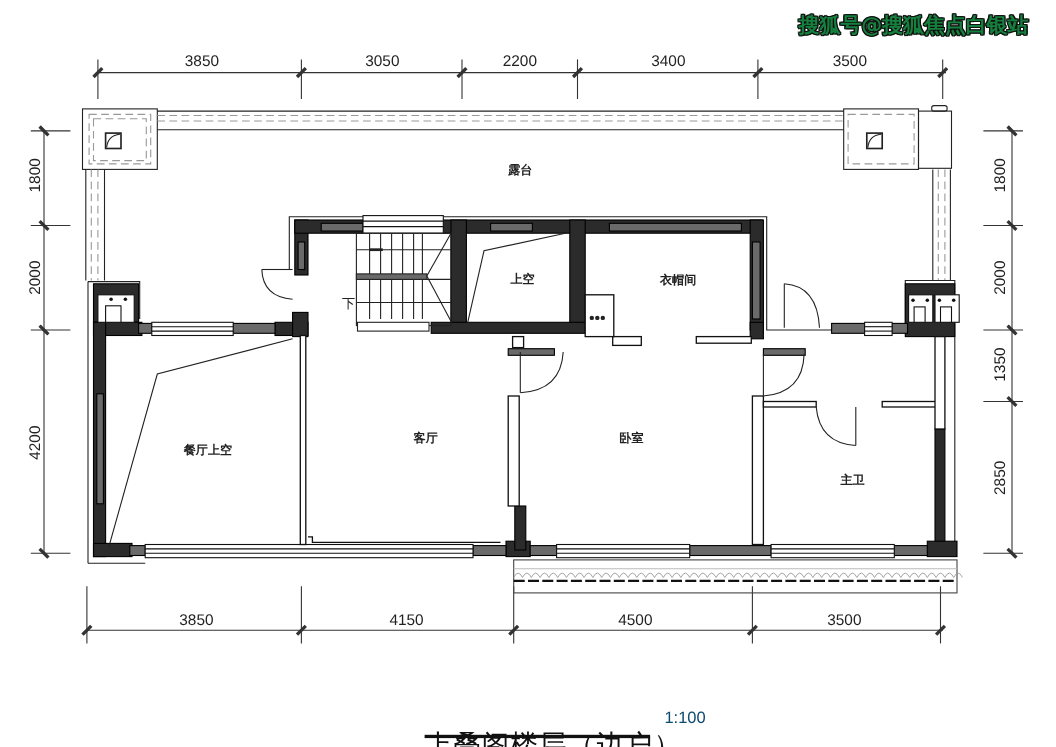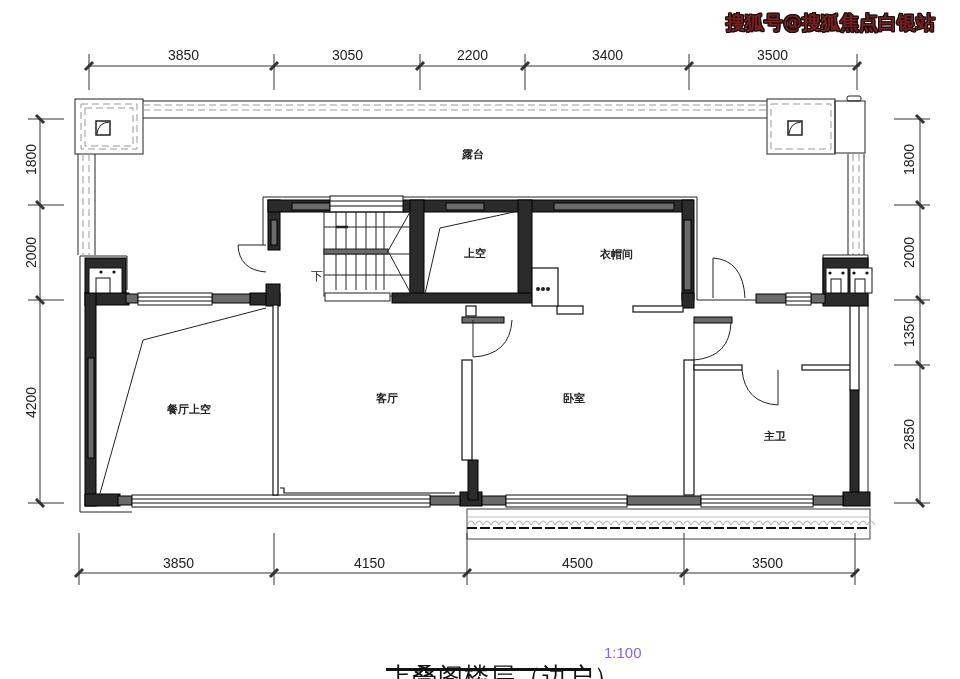--- a/index.html
+++ b/index.html
@@ -1,24 +1,24 @@
 <!DOCTYPE html>
 <html><head>
 <meta charset="utf-8">
 <style>
   html,body{margin:0;padding:0;background:#fff;}
   body{width:960px;height:679px;position:relative;overflow:hidden;font-family:"DejaVu Sans",sans-serif;}
   #plan{position:absolute;left:0;top:0;width:960px;height:679px;}
   .dimtxt{font-family:"Liberation Sans Narrow","Liberation Sans",sans-serif;font-size:14px;fill:#222;}
   .room{font-family:"DejaVu Sans",sans-serif;font-size:11px;font-weight:bold;fill:#222;}
-  .watermark{position:absolute;left:726px;top:10px;font-size:19px;font-weight:bold;color:#7f1d1d;
+  .watermark{position:absolute;left:726px;top:10px;font-size:19px;font-weight:bold;color:#15803d;
     text-shadow:1px 0 #111,-1px 0 #111,0 1px #111,0 -1px #111,1px 1px #111,-1px -1px #111,1px -1px #111,-1px 1px #111;letter-spacing:0px;}
   .title{position:absolute;left:386px;top:632px;font-size:25px;color:#111;font-family:"DejaVu Sans",sans-serif;letter-spacing:1px;margin-top:28px;}
   .title-underline{position:absolute;left:386px;top:668px;width:205px;height:3px;background:#111;}
-  .scale{position:absolute;left:604px;top:644px;font-size:15px;color:#8b5cf6;font-family:"Liberation Sans",sans-serif;}
+  .scale{position:absolute;left:604px;top:644px;font-size:15px;color:#0c4a6e;font-family:"Liberation Sans",sans-serif;}
 </style>
 </head>
 <body>
 
 <svg id="plan" viewBox="0 0 960 679" xmlns="http://www.w3.org/2000/svg">
 
   <g stroke="#333" stroke-width="1" fill="none">
     <line x1="89" y1="66" x2="860" y2="66"></line>
     <line x1="89" y1="54" x2="89" y2="90"></line>
     <line x1="274" y1="54" x2="274" y2="90"></line>

